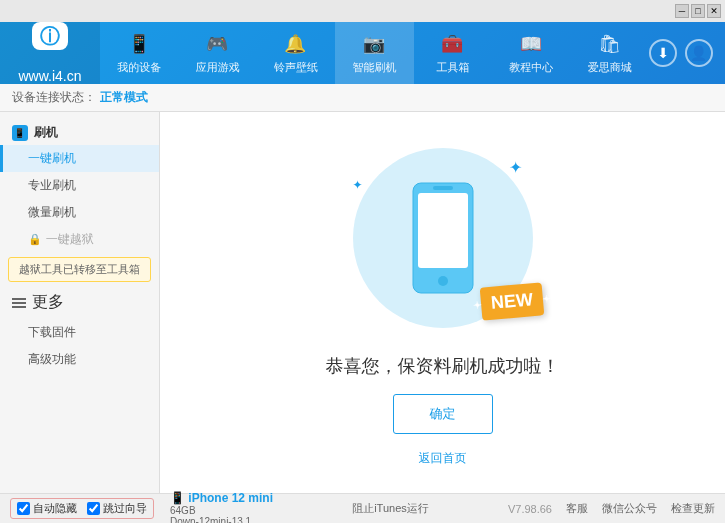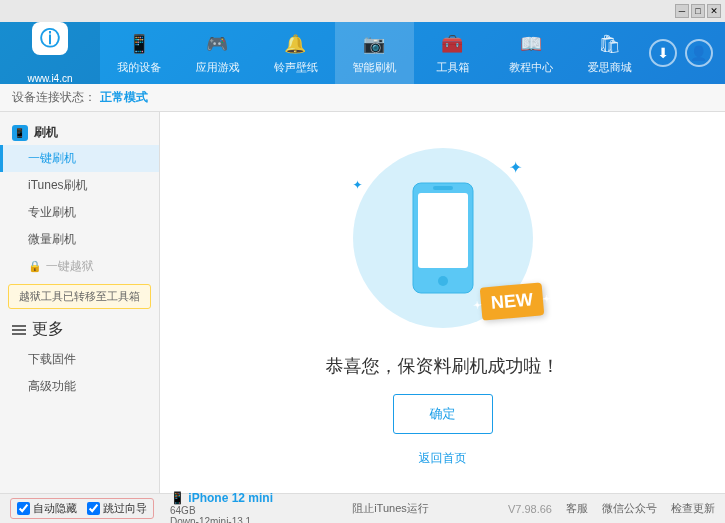--- a/index.html
+++ b/index.html
@@ -53,21 +53,21 @@
       border-radius: 8px;
       display: flex;
       align-items: center;
       justify-content: center;
       color: #1a9de8;
       font-size: 18px;
       font-weight: bold;
     }
     .logo-text {
       color: #fff;
-      font-size: 10px;
+      font-size: 14px;
       margin-top: 18px;
     }
     .nav-items {
       display: flex;
       flex: 1;
       height: 100%;
     }
     .nav-item {
       flex: 1;
       display: flex;
@@ -427,23 +427,20 @@
   <div class="sidebar">
 
     <div class="sidebar-section-title">
       <div class="section-icon">📱</div>
       <span>刷机</span>
     </div>
     <div class="sidebar-item active">
       <span>一键刷机</span>
     </div>
     <div class="sidebar-item">
-      <span>iTunes刷机</span>
-    </div>
-    <div class="sidebar-item">
       <span>专业刷机</span>
     </div>
     <div class="sidebar-item">
       <span>微量刷机</span>
     </div>
 
     <div class="sidebar-disabled">
       <span class="lock-icon">🔒</span>
       <span>一键越狱</span>
     </div>

